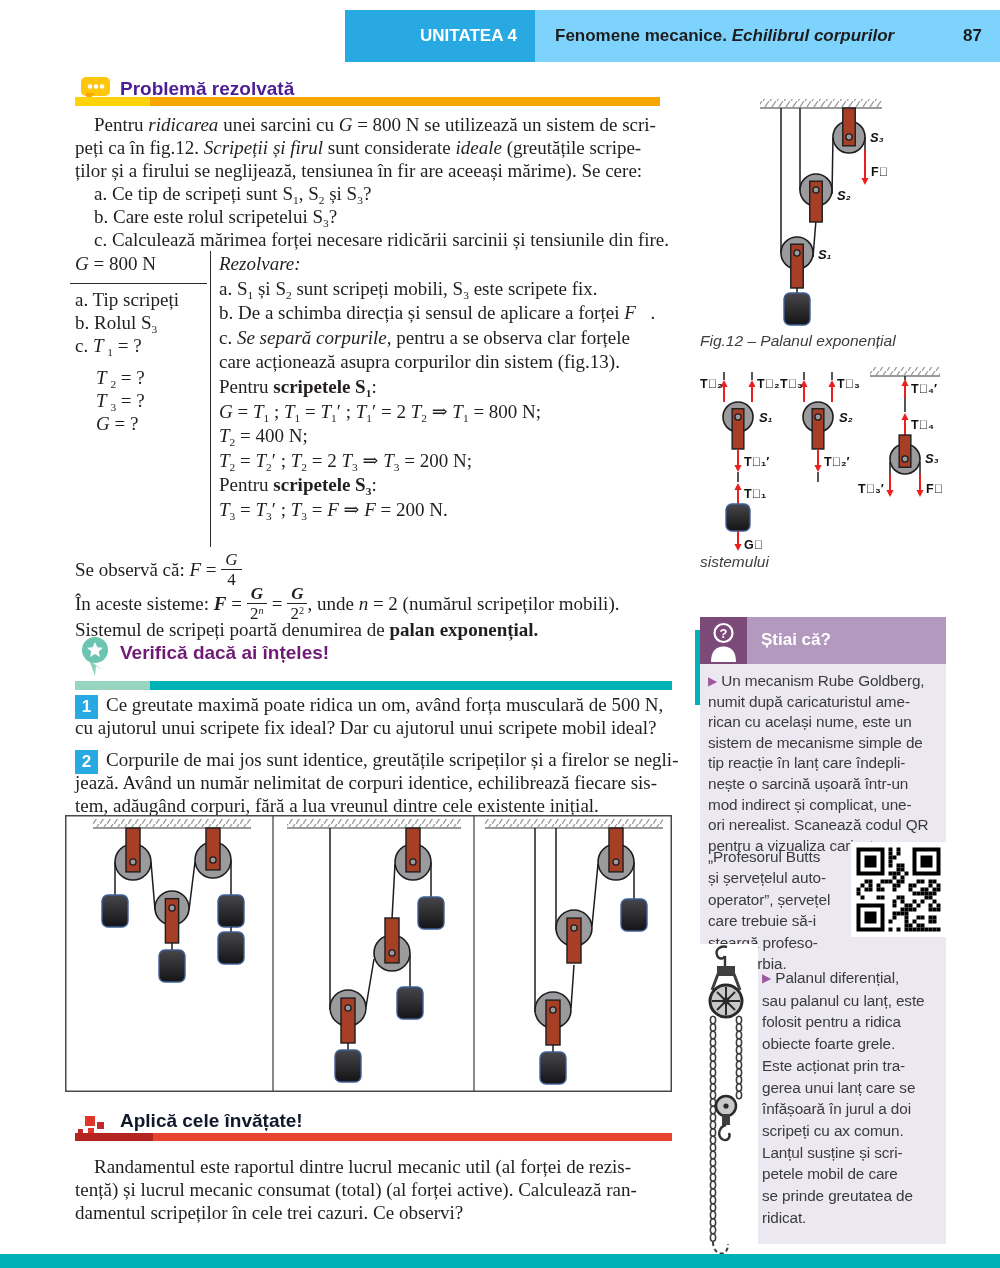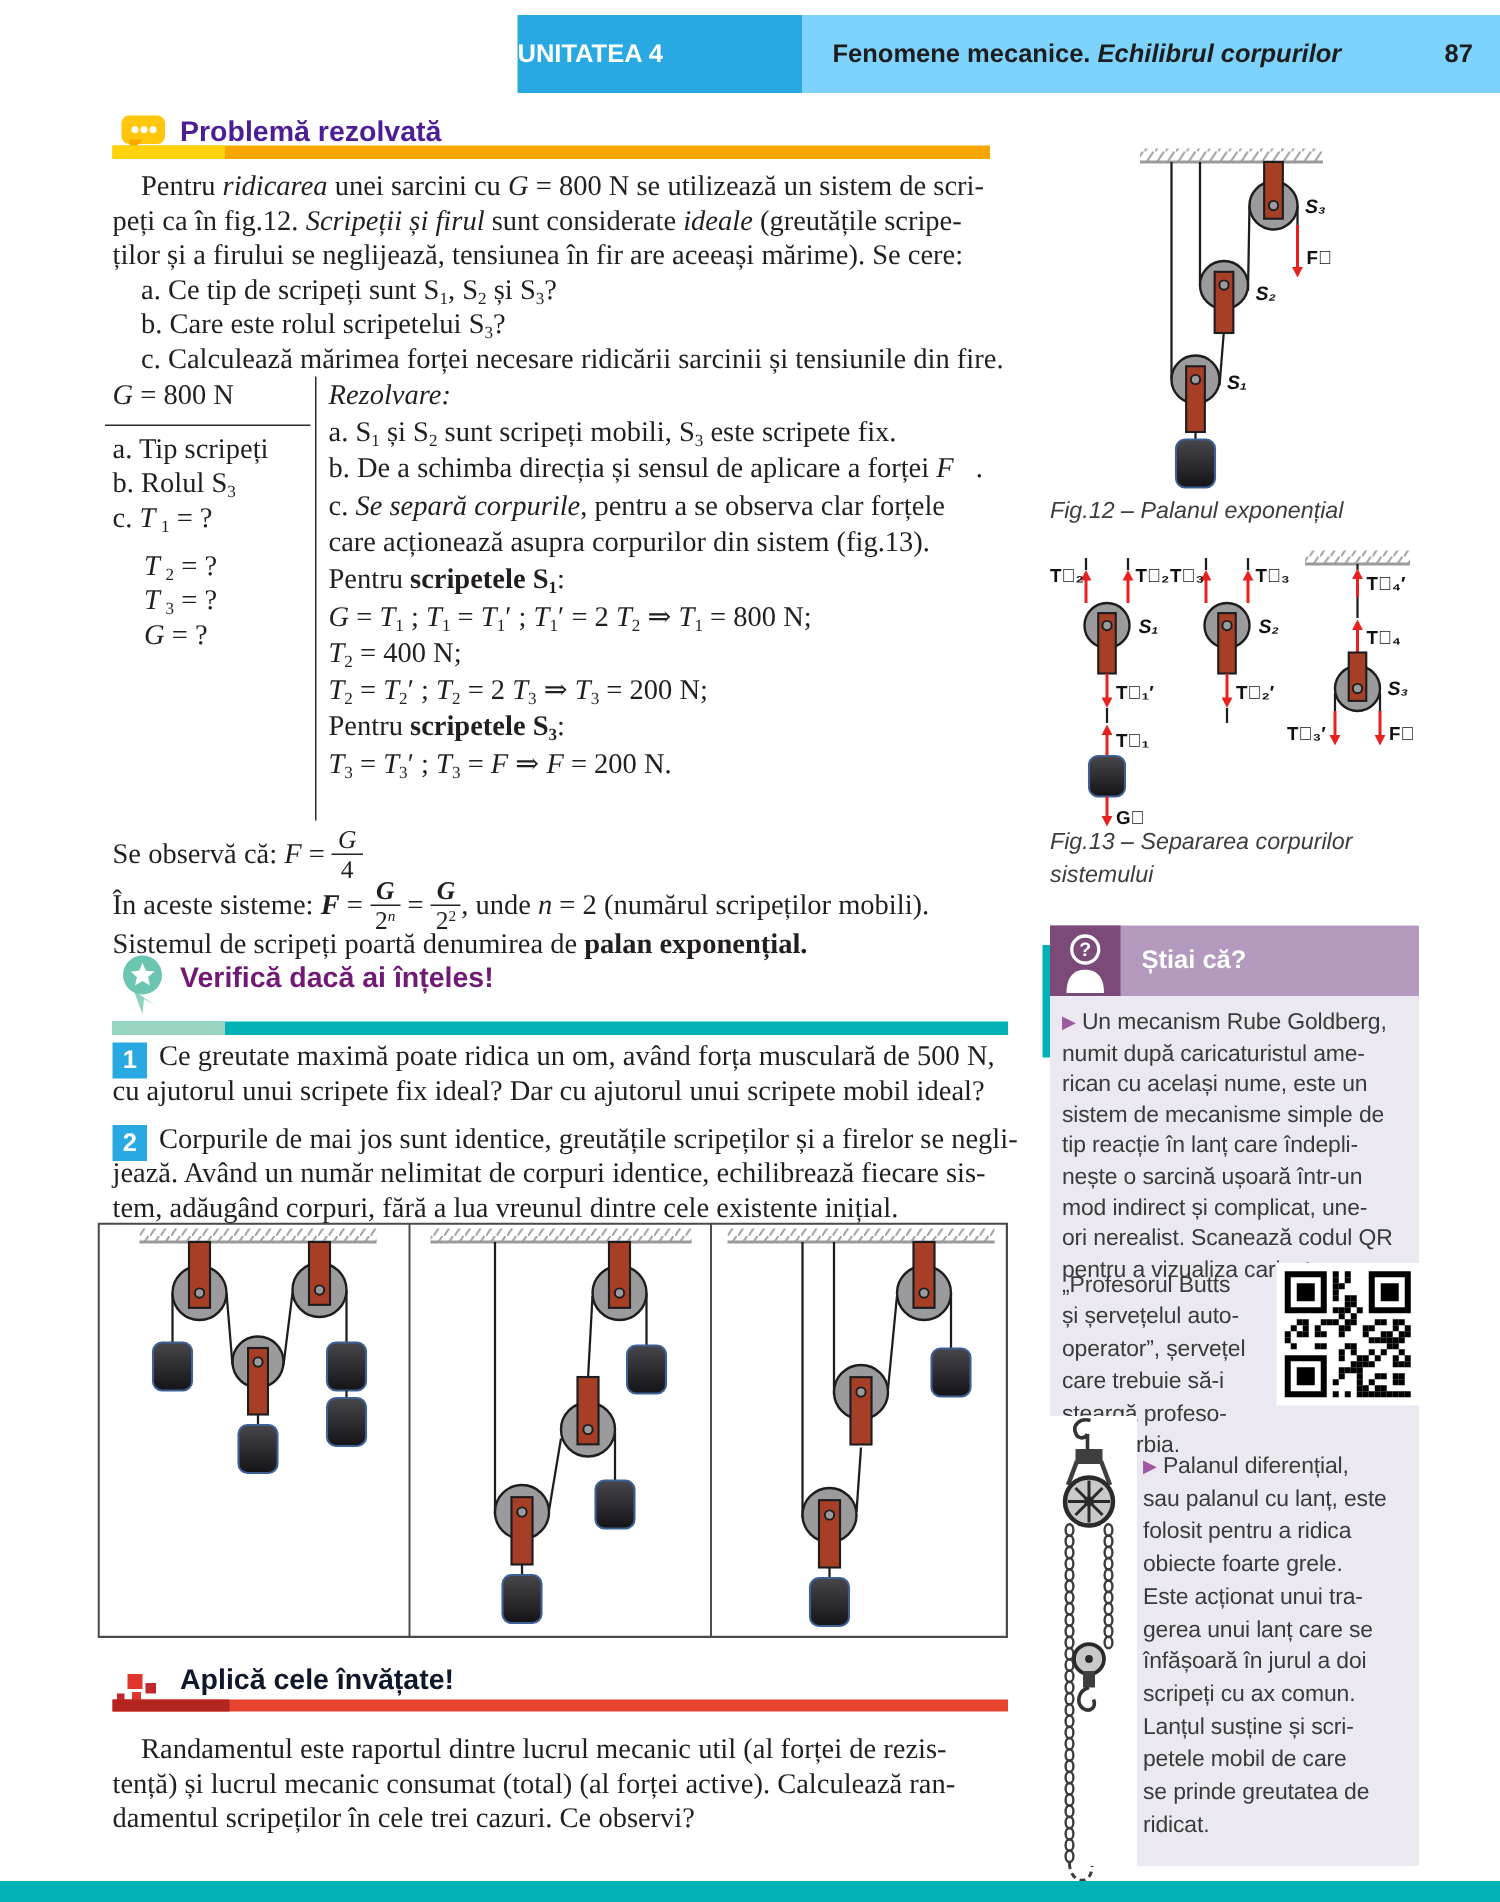--- a/index.html
+++ b/index.html
@@ -1,21 +1,21 @@
 <!DOCTYPE html>
 <html><head>
 <meta charset="utf-8">
 <style>
   html,body{margin:0;padding:0}
   body{width:1000px;height:1268px;position:relative;background:#fff;overflow:hidden;
        font-family:"Liberation Serif","DejaVu Serif",serif;color:#221e1f}
   .abs{position:absolute}
   
   .unit-box{left:345px;top:10px;width:190px;height:52px;background:#29a9e1;color:#fff;
-    font:bold 17px/52px "Liberation Sans",sans-serif;padding-right:18px;box-sizing:border-box}
+    font:bold 17px/52px "Liberation Sans",sans-serif;text-align:right;padding-right:18px;box-sizing:border-box}
   .chapter-box{left:535px;top:10px;width:465px;height:52px;background:#7dd3fc;
     font:bold 17px/52px "Liberation Sans",sans-serif;color:#1d1d1f;padding-left:20px;box-sizing:border-box}
   .chapter-box i{font-style:italic}
   .pagenum{position:absolute;right:18px;top:0}
   
   .sec-title{font:bold 19px "Liberation Sans",sans-serif;white-space:nowrap}
   .t-orange{color:#4c1d95}.t-teal{color:#701a75}.t-red{color:#0f172a}
   .bar{height:9px}
   .bar .seg1{position:absolute;left:0;top:0;width:75px;height:100%}
   
@@ -377,21 +377,20 @@
     <text x="160" y="131" class="flabel">T⃗₃′</text>
     <polyline points="222,100 222,112" fill="none" stroke="#1d1d1f" stroke-width="1.5"></polyline>
     <g>
       <line x1="222" y1="112" x2="222" y2="130" stroke="#e8211f" stroke-width="2"></line>
       <polygon points="218.4,128 225.6,128 222,135" fill="#e8211f"></polygon>
     </g>
     <text x="228" y="131" class="flabel" fill="#e8211f">F⃗</text>
     <text x="227" y="101" class="slabel">S₃</text>
   </svg>
 <div class="abs fig-caption" style="left:700px;top:551px;width:250px">
-  <div>Fig.13 – Separarea corpurilor</div>
   <div>sistemului</div>
 </div>
 
 <div class="abs teal-sliver"></div>
 <div class="abs stiai-band"></div>
 <div class="abs stiai-square"></div>
 <svg class="abs" style="left:700px;top:617px" width="47" height="47">
   <circle cx="23.5" cy="16" r="9" fill="#7c4a78" stroke="#fff" stroke-width="2.2"></circle>
   <text x="23.5" y="20.5" text-anchor="middle" fill="#fff" style="font:bold 13px 'Liberation Sans',sans-serif">?</text>
   <path d="M11,45 C11,34 16,29.5 23.5,29.5 C31,29.5 36,34 36,45 Z" fill="#fff"></path>
@@ -603,21 +602,21 @@
     <rect x="25" y="170" width="8" height="11" fill="#3f3f3f"></rect>
     <path d="M29,181 C22,183 20,191 25,195 C30,198 34,194 32,189" stroke="#333" stroke-width="2.4" fill="none"></path>
     <path d="M16,298 C16,312 31,314 31,300" stroke="#3c3c3c" stroke-width="2" fill="none" stroke-dasharray="4 3"></path>
   </svg>
 
 <div class="abs block2" style="left:762px;top:967px;width:180px">
     <div class="stiai-line"><span class="tri">▶</span> Palanul diferențial,</div>
     <div class="stiai-line">sau palanul cu lanț, este</div>
     <div class="stiai-line">folosit pentru a ridica</div>
     <div class="stiai-line">obiecte foarte grele.</div>
-    <div class="stiai-line">Este acționat unui tra-</div>
+    <div class="stiai-line">Este acționat prin tra-</div>
     <div class="stiai-line">gerea unui lanț care se</div>
     <div class="stiai-line">înfășoară în jurul a doi</div>
     <div class="stiai-line">scripeți cu ax comun.</div>
     <div class="stiai-line">Lanțul susține și scri-</div>
     <div class="stiai-line">petele mobil de care</div>
     <div class="stiai-line">se prinde greutatea de</div>
     <div class="stiai-line">ridicat.</div>
   </div>
 
 <div class="abs teal-bottom"></div>

